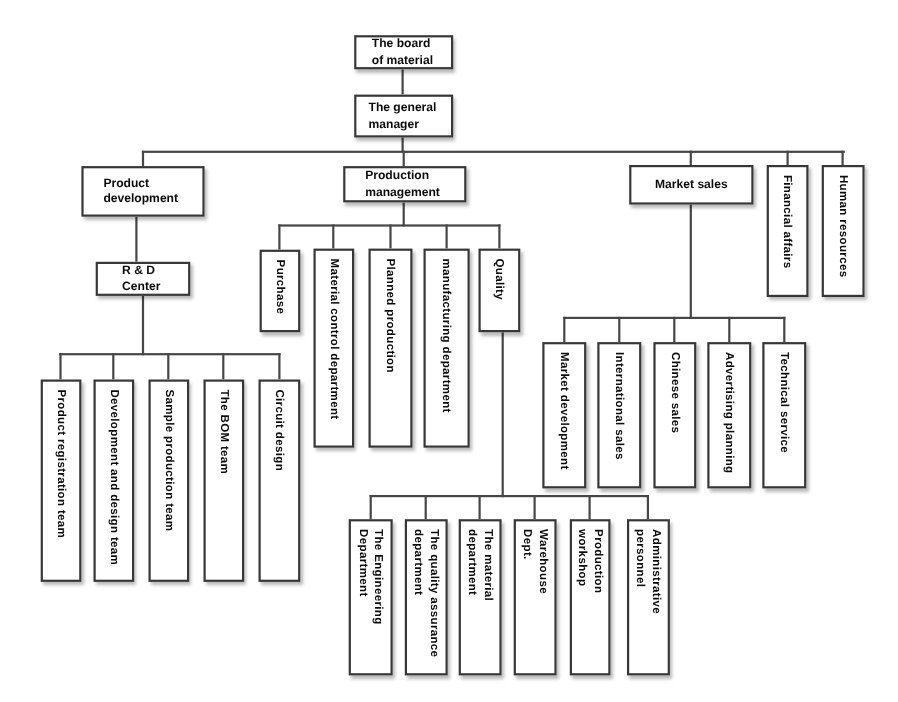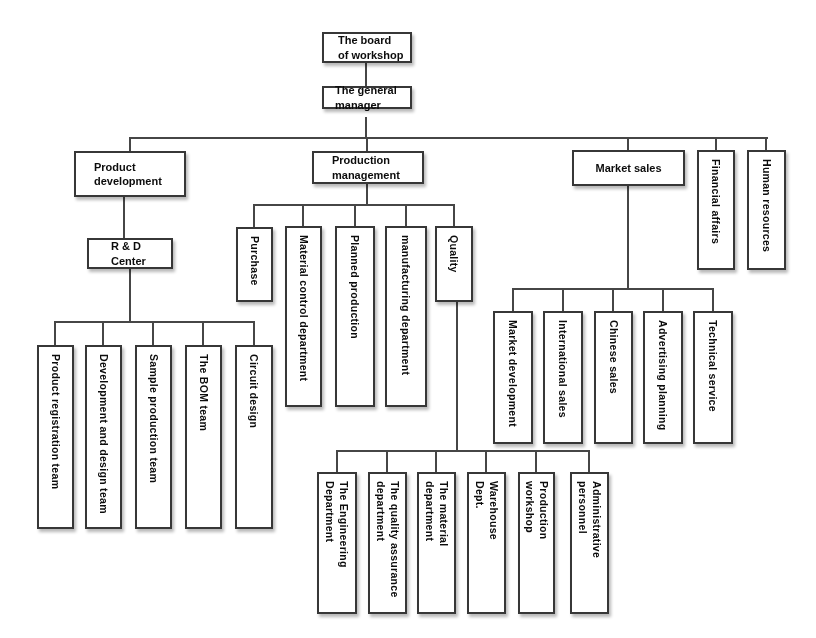--- a/index.html
+++ b/index.html
@@ -71,23 +71,23 @@
   <div class="line" style="left:336px;top:450px;width:254px;height:2px"></div>
   <div class="line" style="left:336px;top:450px;width:2px;height:22px"></div>
   <div class="line" style="left:386px;top:450px;width:2px;height:22px"></div>
   <div class="line" style="left:435px;top:450px;width:2px;height:22px"></div>
   <div class="line" style="left:485px;top:450px;width:2px;height:22px"></div>
   <div class="line" style="left:535px;top:450px;width:2px;height:22px"></div>
   <div class="line" style="left:588px;top:450px;width:2px;height:22px"></div>
 
   <div class="box h" style="left:322px;top:32px;width:90px;height:31px;padding-left:14px">
     <span>The board
-of workshop</span></div>
-
-  <div class="box h" style="left:322px;top:86px;width:90px;height:23px;padding-left:11px">
+of material</span></div>
+
+  <div class="box h" style="left:322px;top:86px;width:90px;height:39px;padding-left:11px">
     <span>The general
 manager</span></div>
 
   <div class="box h" style="left:74px;top:151px;width:112px;height:46px;padding-left:18px">
     <span>Product
 development</span></div>
 
   <div class="box h" style="left:312px;top:151px;width:112px;height:33px;padding-left:18px">
     <span>Production
 management</span></div>

